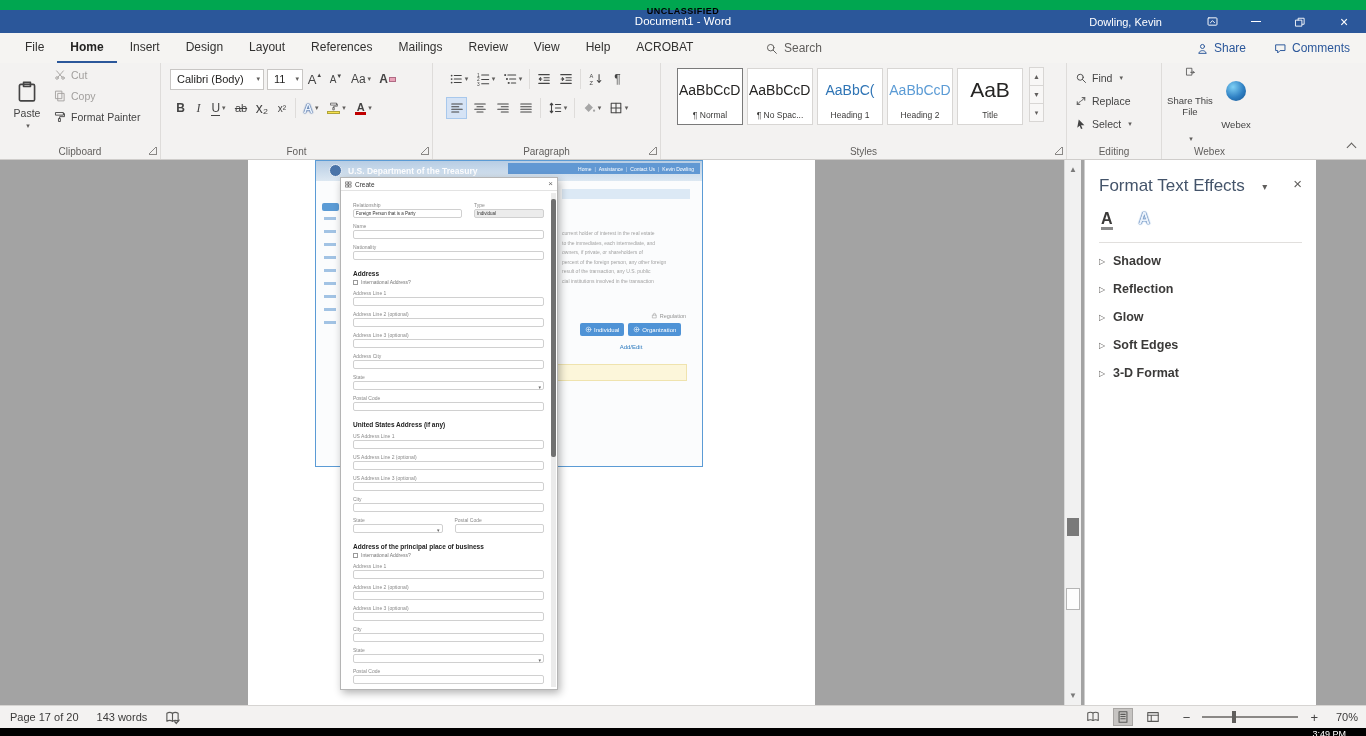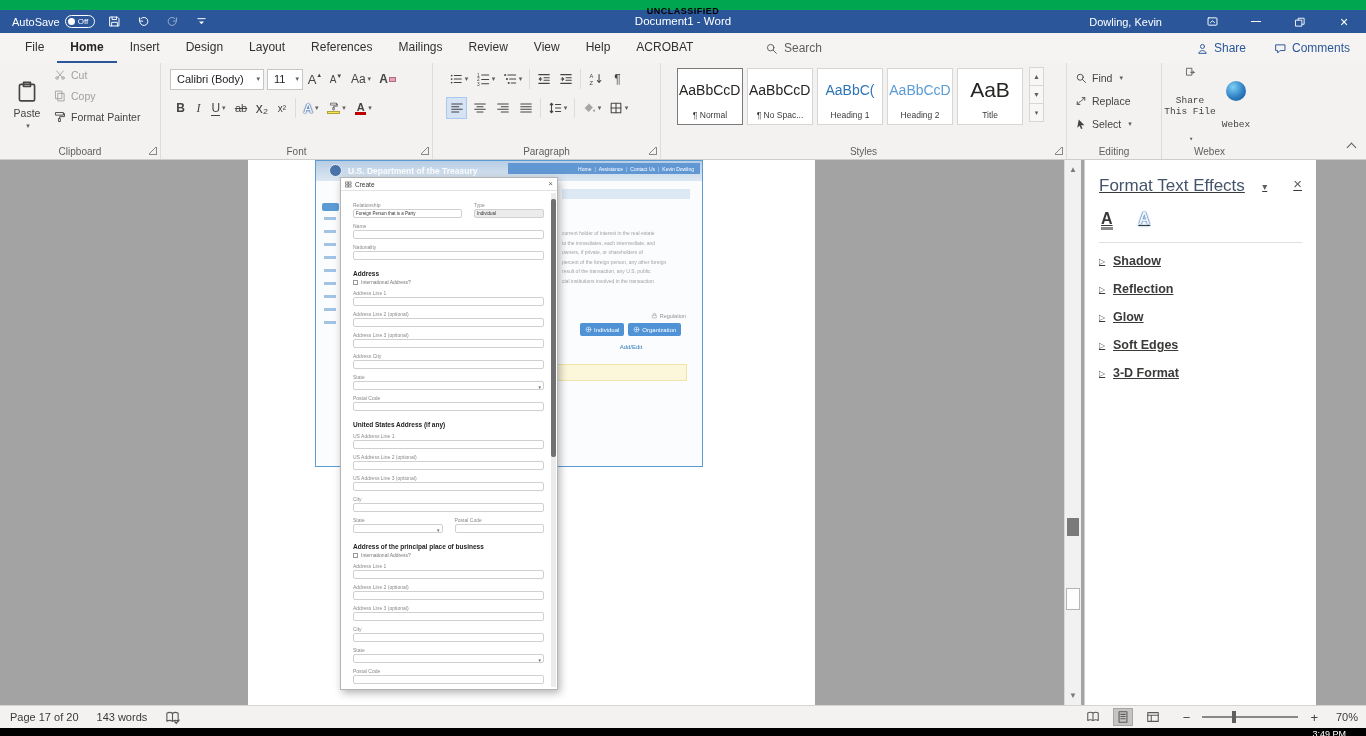--- a/index.html
+++ b/index.html
@@ -75,21 +75,21 @@
   .card .prev.h2{color:#5b9bd5;}
   .card .prev.ttl{font-size:21px;font-weight:400;}
   .card .nm{font-size:8.5px;color:#3b3a39;white-space:nowrap;}
   .stscroll{position:absolute;left:368px;top:5px;display:flex;flex-direction:column;}
   .stb{width:15px;height:19px;background:#f8f7f6;border:1px solid #d8d6d4;display:flex;align-items:center;justify-content:center;font-size:7px;color:#605e5c;margin-top:-1px;}
 
   .g-edit{left:1067px;width:95px;}
   .e-row{position:absolute;left:8px;display:flex;align-items:center;gap:5px;font-size:10.5px;color:#444;}
 
   .g-webex{left:1162px;width:95px;border-right:none;}
-  .wx-btn{position:absolute;top:4px;height:76px;display:flex;flex-direction:column;align-items:center;justify-content:center;gap:18px;color:#444;font-size:9.5px;text-align:center;font-family:Liberation Mono, monospace;}
+  .wx-btn{position:absolute;top:4px;height:76px;display:flex;flex-direction:column;align-items:center;justify-content:center;gap:18px;color:#444;font-size:9.5px;text-align:center;}
   .wx-sphere{width:20px;height:20px;border-radius:50%;background:radial-gradient(circle at 35% 30%,#7ed0f5,#2f80c3 55%,#14538f);}
   .collapse-chv{position:absolute;right:11px;bottom:8px;width:7px;height:7px;border-top:1.6px solid #605e5c;border-right:1.6px solid #605e5c;transform:rotate(-45deg);}
 
   
   .docarea{position:absolute;top:160px;left:0;height:545px;right:0;background:#a3a3a3;}
   .page{position:absolute;left:248px;top:0;width:567px;height:545px;background:#fff;}
 
   .imgframe{position:absolute;left:67px;top:0;width:388px;height:307px;border:1px solid #5b9bd5;background:#fbfcfd;overflow:hidden;}
   .site-header{position:absolute;left:0;top:0;right:0;height:20px;background:linear-gradient(#b7cde4,#dde8f2);}
   .seal{position:absolute;left:13px;top:3px;width:13px;height:13px;border-radius:50%;background:#4973a8;border:1px solid #e8eef6;}
@@ -126,21 +126,21 @@
   .cols{display:flex;gap:12px;}
   .cols>div{flex:1;}
 
   
   .vscroll{position:absolute;left:1064px;top:0;width:17px;height:545px;background:#f1f1f1;border-left:1px solid #dadada;}
   .vs-arrow{position:absolute;left:0;width:16px;text-align:center;font-size:8px;color:#7a7a7a;}
   .vs-thumb-dark{position:absolute;left:2px;top:358px;width:12px;height:18px;background:#7a7a7a;}
   .vs-thumb{position:absolute;left:1px;top:428px;width:14px;height:22px;background:#fdfdfd;border:1px solid #b5b5b5;}
 
   
-  .fpanel{position:absolute;left:1084px;top:0;width:232px;height:545px;background:#fff;border-left:1px solid #cfcfcf;text-decoration:underline;}
+  .fpanel{position:absolute;left:1084px;top:0;width:232px;height:545px;background:#fff;border-left:1px solid #cfcfcf;}
   .fp-head{display:flex;align-items:flex-start;padding:16px 14px 0 14px;}
   .fp-title{font-size:17px;color:#44546a;flex:1;}
   .fp-chv{font-size:10px;color:#605e5c;margin:5px 26px 0 0;}
   .fp-close{font-size:15px;color:#605e5c;line-height:15px;}
   .fp-icons{display:flex;gap:26px;padding:14px 0 0 16px;}
   .fpA1{font-size:16px;font-weight:bold;color:#3b3a39;border-bottom:3px solid #8a8a8a;line-height:17px;}
   .fpA2{font-size:16px;font-weight:bold;line-height:17px;color:#eaf2fb;text-shadow:0 0 1px #2b579a,0 0 1px #2b579a,0 0 2px #5b9bd5;}
   .fp-hr{border:none;border-top:1px solid #e1dfdd;margin:12px 14px 4px 14px;}
   .fp-item{display:flex;align-items:center;padding:7px 14px;}
   .fp-tri{font-size:8px;color:#605e5c;width:14px;}
@@ -319,49 +319,20 @@
       <rect x="2" y="3" width="12" height="10"></rect>
       <path d="M2 6h12M6 6v7"></path>
     </symbol>
 </svg>
 
 <div class="banner">
   <span>UNCLASSIFIED</span>
 </div>
 
 <div class="titlebar">
-  <div class="tb-left">
-    <div class="autosave">
-      <span>AutoSave</span>
-      <span class="as-pill">
-        <span class="as-dot"></span>
-        <span class="as-off">Off</span>
-      </span>
-    </div>
-    <span class="qat">
-        <svg class="ic" width="13" height="13">
-          <use href="#s-floppy"></use>
-        </svg>
-      </span>
-    <span class="qat">
-        <svg class="ic" width="13" height="13">
-          <use href="#s-undo"></use>
-        </svg>
-      </span>
-    <span class="qat" style="opacity:.5">
-        <svg class="ic" width="13" height="13">
-          <use href="#s-repeat"></use>
-        </svg>
-      </span>
-    <span class="qat">
-        <svg class="ic" width="13" height="13">
-          <use href="#s-ddline"></use>
-        </svg>
-      </span>
-  </div>
   <div class="tb-title">Document1 - Word</div>
   <div class="tb-right">
     <span class="tb-user">Dowling, Kevin</span>
     <span class="tb-btn">
         <svg class="ic" width="13" height="13">
           <use href="#s-ribbonopts"></use>
         </svg>
       </span>
     <span class="tb-btn">
         <span class="min-bar"></span>

